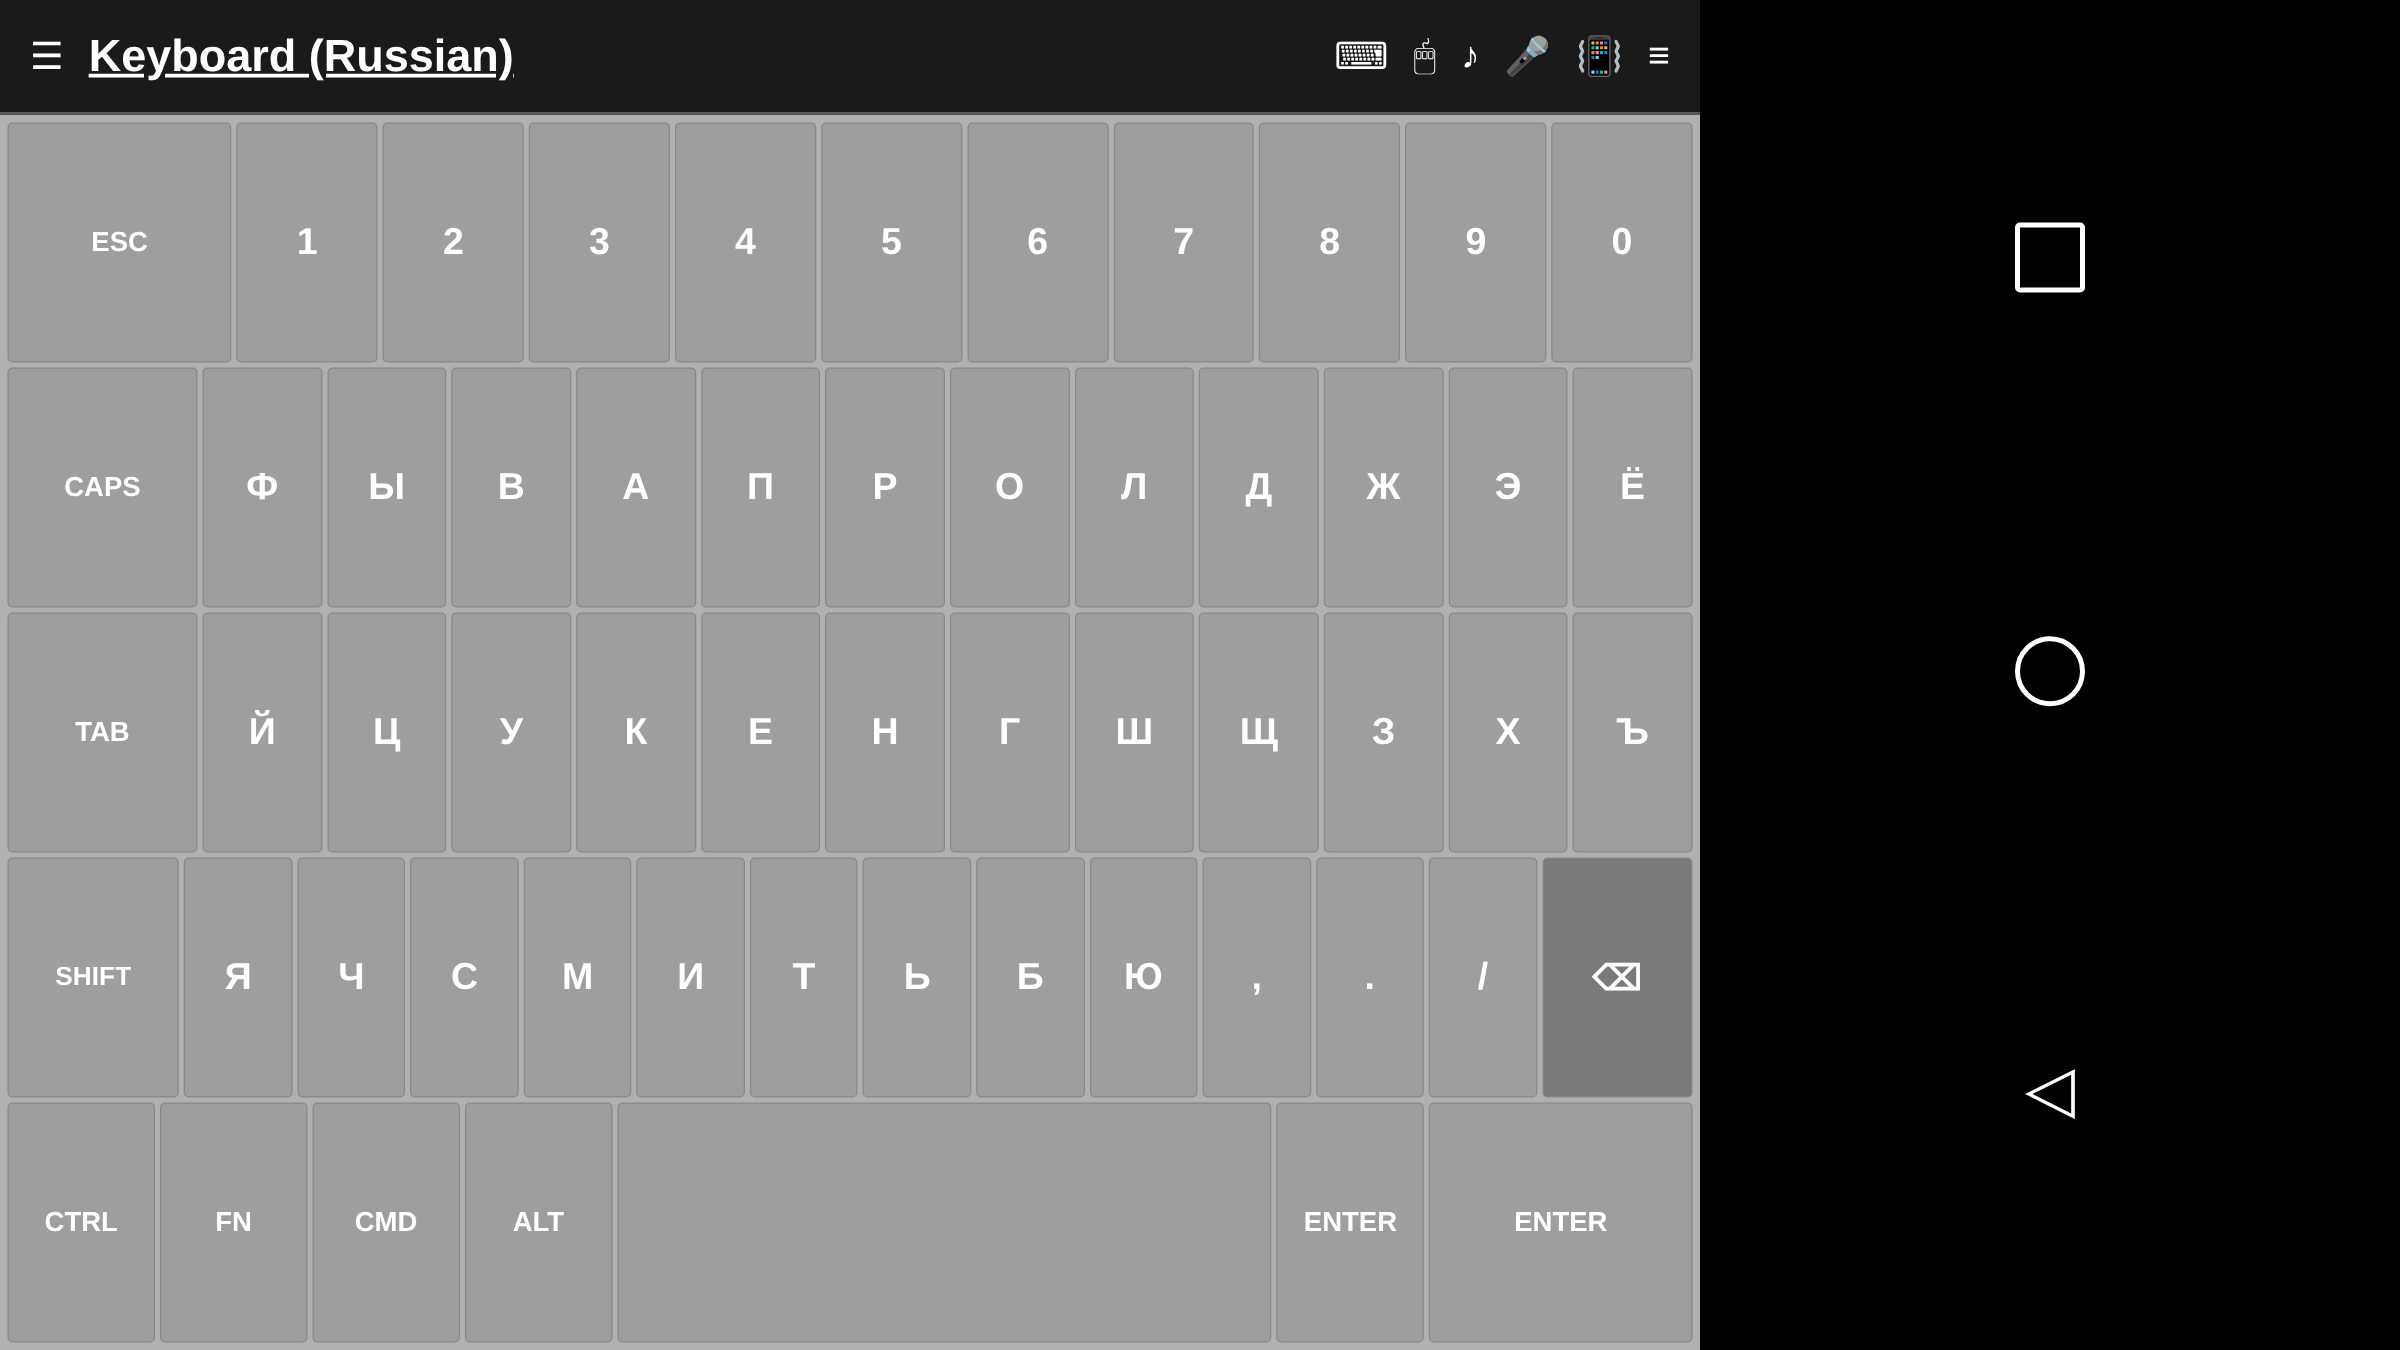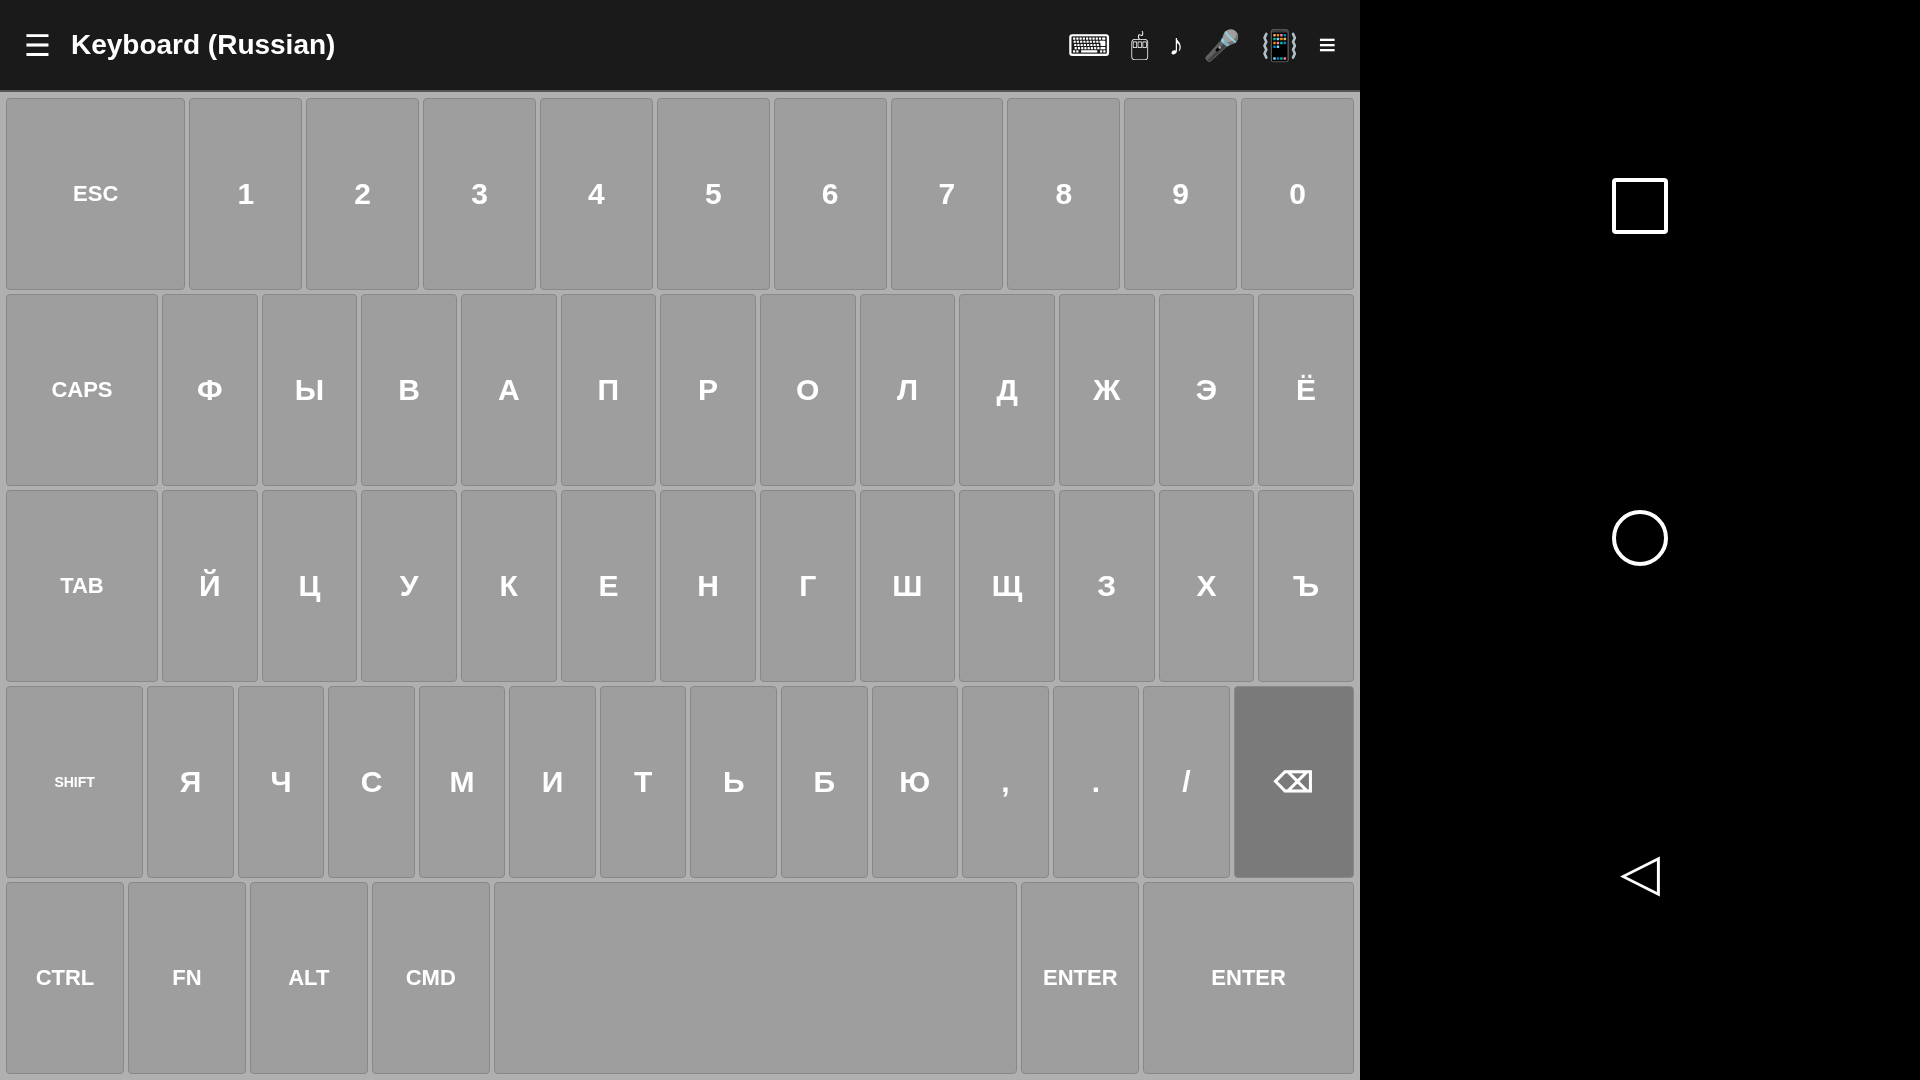--- a/index.html
+++ b/index.html
@@ -27,23 +27,24 @@
       background: #1a1a1a;
       display: flex;
       align-items: center;
       padding: 0 24px;
       gap: 20px;
       flex-shrink: 0;
     }
 
     #header-title {
       color: #fff;
-      font-size: 28px;
+      font-size: 36px;
       font-weight: bold;
       flex: 1;
+      text-decoration: underline;
     }
 
     .header-icon {
       color: #fff;
       font-size: 30px;
       cursor: pointer;
     }
 
     #keyboard-area {
       flex: 1;
@@ -174,41 +175,41 @@
       <div class="key">Н</div>
       <div class="key">Г</div>
       <div class="key">Ш</div>
       <div class="key">Щ</div>
       <div class="key">З</div>
       <div class="key">Х</div>
       <div class="key">Ъ</div>
     </div>
 
     <div class="key-row">
-      <div class="key key-wide key-special" style="font-size:14px;">SHIFT</div>
+      <div class="key key-wide key-special" style="font-size:21px;">SHIFT</div>
       <div class="key">Я</div>
       <div class="key">Ч</div>
       <div class="key">С</div>
       <div class="key">М</div>
       <div class="key">И</div>
       <div class="key">Т</div>
       <div class="key">Ь</div>
       <div class="key">Б</div>
       <div class="key">Ю</div>
       <div class="key">,</div>
       <div class="key">.</div>
       <div class="key">/</div>
       <div class="key key-backspace" style="font-size:28px;">⌫</div>
     </div>
 
     <div class="key-row">
       <div class="key key-special">CTRL</div>
       <div class="key key-special">FN</div>
+      <div class="key key-special">CMD</div>
       <div class="key key-special">ALT</div>
-      <div class="key key-special">CMD</div>
       <div class="key key-space"></div>
       <div class="key key-special">ENTER</div>
       <div class="key key-special key-enter">ENTER</div>
     </div>
 
   </div>
 </div>
 
 <div id="right-sidebar">
   <div class="sidebar-icon" style="font-size:52px; border: 4px solid #fff; width:56px; height:56px; display:flex; align-items:center; justify-content:center; border-radius:4px;"></div>

